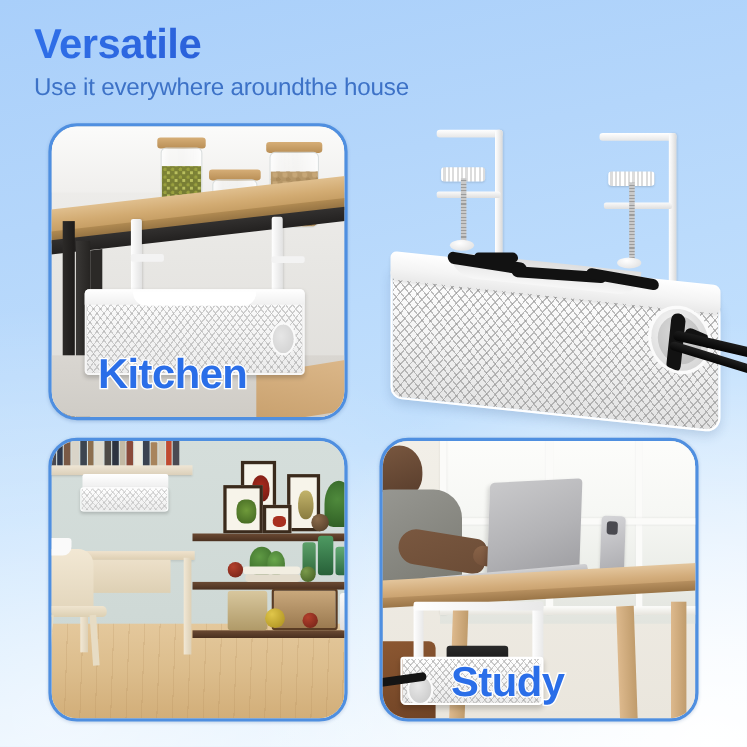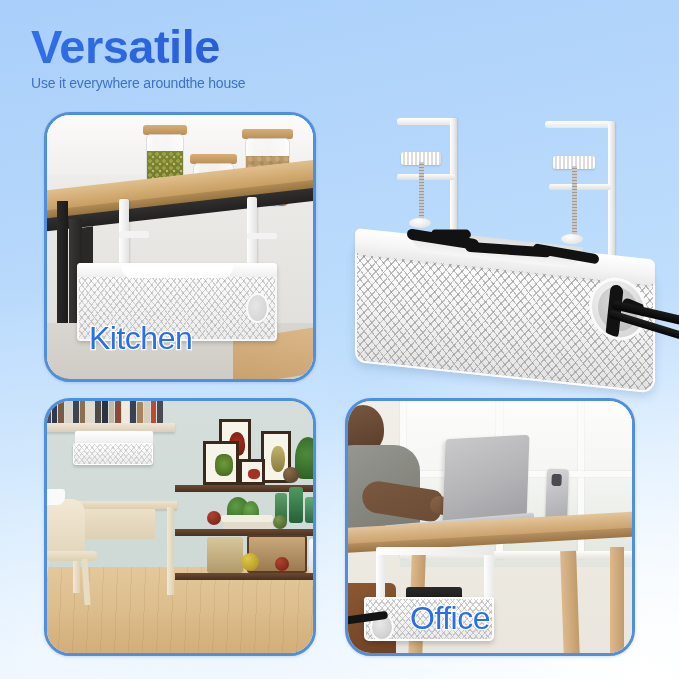--- a/index.html
+++ b/index.html
@@ -16,45 +16,45 @@
     position:absolute; inset:0;
     background:
       radial-gradient(120% 110% at 95% 100%, rgba(255,255,255,0.98) 0%, rgba(255,255,255,0.55) 22%, rgba(255,255,255,0) 52%),
       radial-gradient(130% 100% at 8% 96%, rgba(255,255,255,0.55) 0%, rgba(255,255,255,0) 55%),
       linear-gradient(168deg, #a9cffa 0%, #b4d6fb 26%, #c2e0fd 58%, #dfeffe 82%, #f4fbff 100%);
   }
 
   
   #header { position:absolute; left:31px; top:22px; width:620px; }
   #title {
-    font-size:47px; font-weight:bold; letter-spacing:-0.5px; line-height:1.05;
+    font-size:38px; font-weight:bold; letter-spacing:-0.5px; line-height:1.05;
     background:linear-gradient(90deg,#2f6fe8 0%,#2a5fd8 28%,#1f3fa8 62%,#16236e 100%);
     -webkit-background-clip:text; background-clip:text; color:transparent;
     -webkit-text-fill-color:transparent;
     text-shadow:none;
   }
   #subtitle {
     margin-top:4px;
-    font-size:14px; color:#3d72c7; letter-spacing:-0.2px; line-height:1.2;
+    font-size:22px; color:#3d72c7; letter-spacing:-0.2px; line-height:1.2;
   }
 
   
   .panel {
     position:absolute; overflow:hidden;
     border:3px solid #4f8fe0;
     border-radius:26px;
     background:#e9e9e7;
     box-shadow:0 1px 3px rgba(30,70,140,0.18);
   }
   .scene { position:absolute; inset:0; }
 
   
   .place-label {
     position:absolute; z-index:40;
-    font-size:32px; font-weight:normal; letter-spacing:-0.5px;
+    font-size:38px; font-weight:bold; letter-spacing:-0.5px;
     color:#2a6ee8;
     -webkit-text-stroke:2.5px #ffffff;
     paint-order:stroke fill;
     white-space:nowrap;
   }
 
   
   #panel-kitchen { left:44px; top:112px; width:272px; height:270px; }
   .k-wall { position:absolute; inset:0; background:linear-gradient(180deg,#f2f1ef 0%,#e8e7e4 45%,#dedcd8 100%); }
   .k-wall-upper { position:absolute; left:0; top:0; width:100%; height:60px; background:linear-gradient(180deg,#fbfbfa,#f0efed); }
@@ -614,14 +614,14 @@
     <div class="o-chair"></div>
 
     <div class="o-bracket" style="left:28px;  top:148px; width:9px;  height:60px;"></div>
     <div class="o-bracket" style="left:136px; top:146px; width:10px; height:62px;"></div>
     <div class="o-bracket" style="left:28px;  top:146px; width:118px; height:8px;"></div>
     <div class="o-brick"></div>
     <div class="o-tray"></div>
     <div class="o-tray-hole"></div>
     <div class="o-cord"></div>
   </div>
-  <div class="place-label" style="left:62px; top:199px;">Office</div>
+  <div class="place-label" style="left:62px; top:199px;">Study</div>
 </div>
 
 </body></html>

